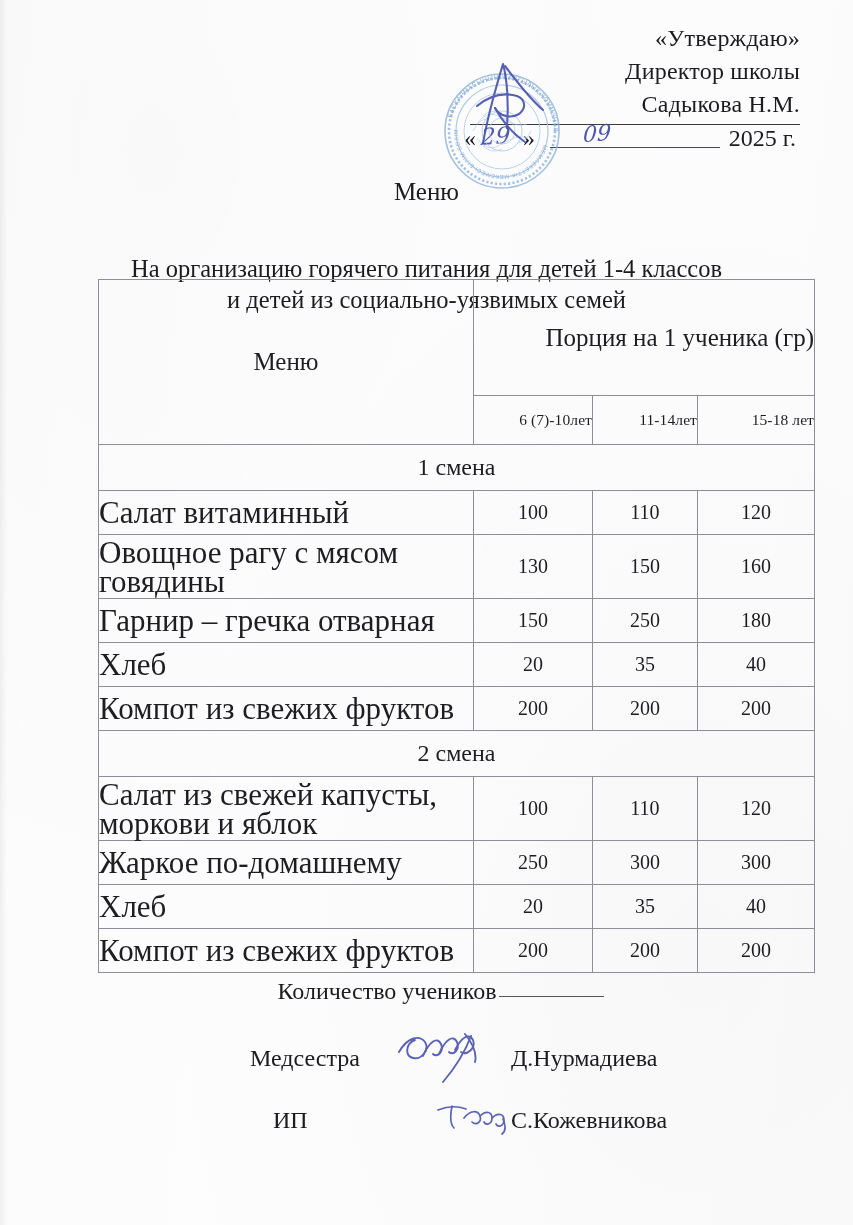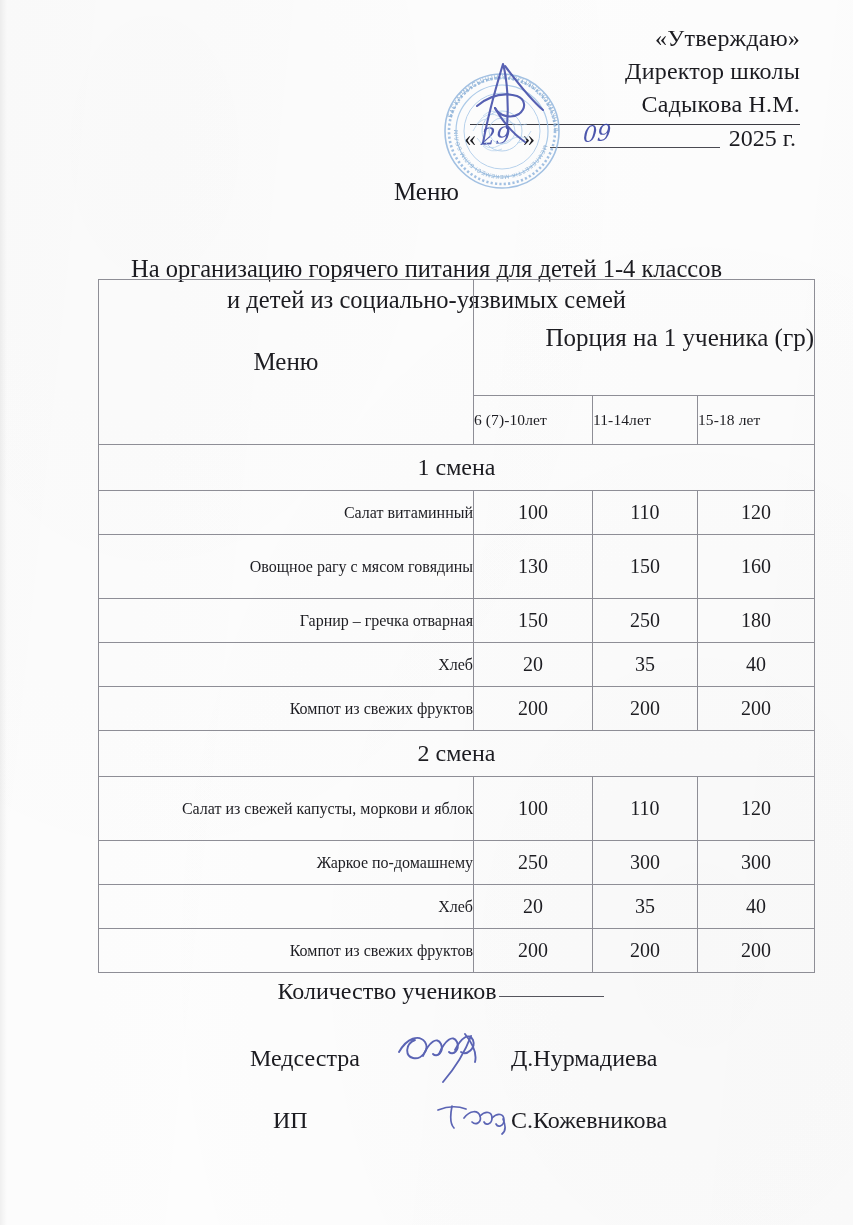--- a/index.html
+++ b/index.html
@@ -189,35 +189,35 @@
     font-size: 25px;
     height: 163px;
   }
   .hd-portion {
     text-align: right;
     font-size: 25px;
     height: 115px;
     padding: 0 4px;
   }
   .hd-age {
-    text-align: left;
+    text-align: right;
     font-size: 15.5px;
     height: 48px;
     letter-spacing: 0.1px;
   }
   .shift-row td {
     text-align: center;
     font-size: 24px;
     height: 45px;
   }
   .dish-cell {
-    text-align: right;
+    text-align: left;
     padding: 5px 6px 5px 10px;
     line-height: 29px;
-    font-size: 16px;
+    font-size: 31px;
   }
   .num-cell {
     text-align: center;
     font-size: 20px;
   }
   .row-1line td { height: 43px; }
   .row-2line td { height: 63px; }
 
   
   .count-line {

